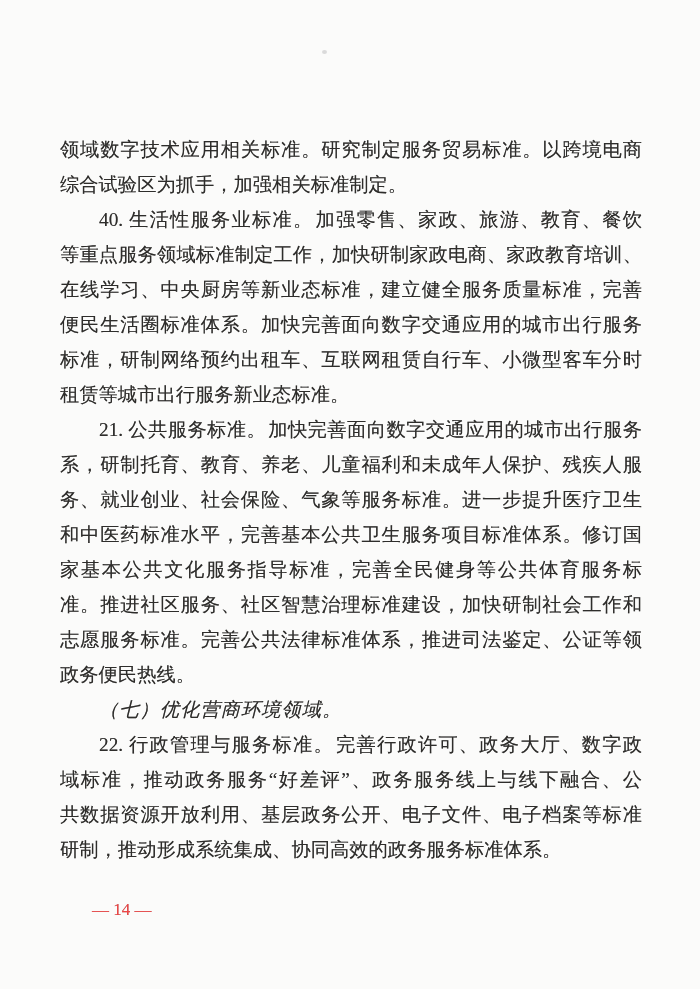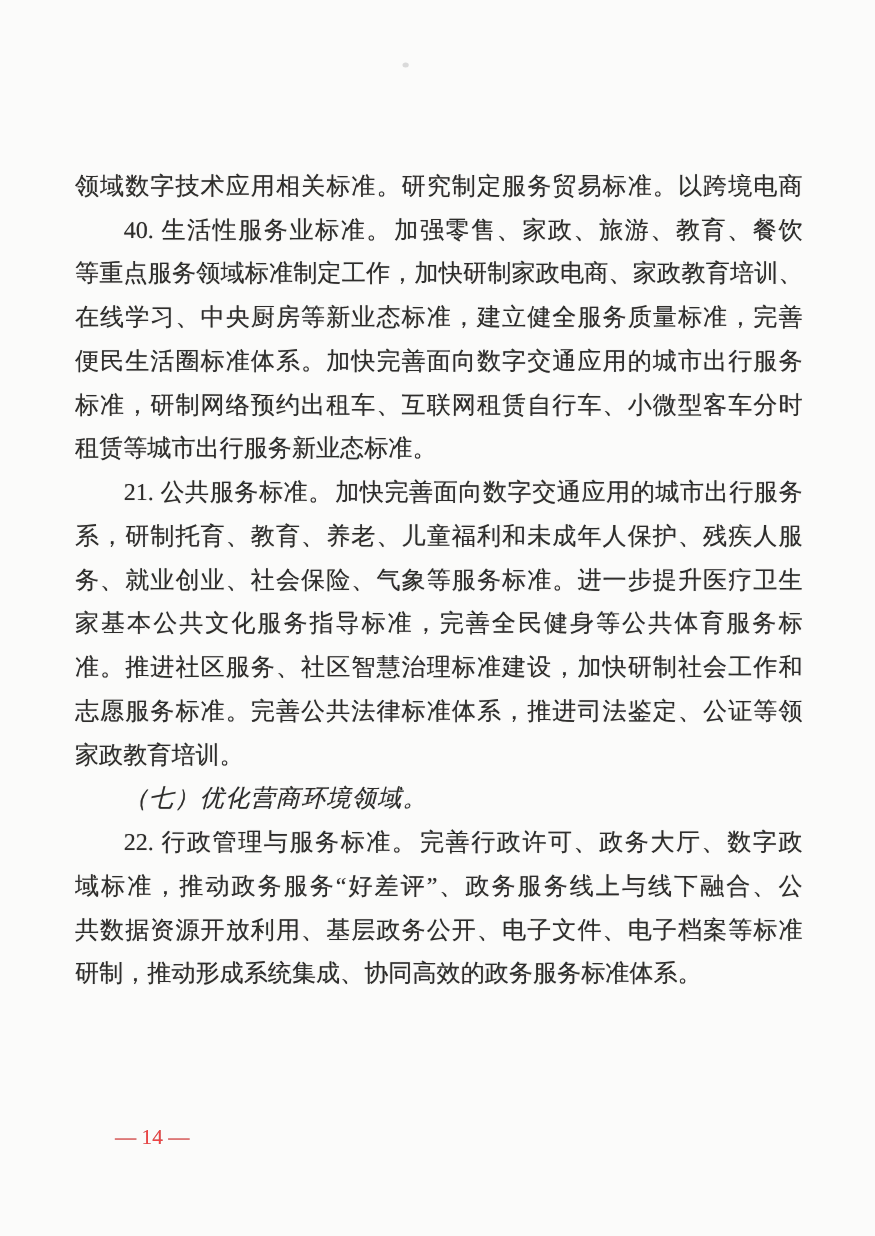--- a/index.html
+++ b/index.html
@@ -34,33 +34,35 @@
   }
 </style>
 </head>
 <body>
 
 <div class="page">
   <div class="speck"></div>
 
   <div class="text-block">
     <div class="line">领域数字技术应用相关标准。研究制定服务贸易标准。以跨境电商</div>
+    <div class="line end">综合试验区为抓手，加强相关标准制定。</div>
     <div class="line indent"><span class="head">40. 生活性服务业标准。</span><span>加强零售、家政、旅游、教育、餐饮</span></div>
     <div class="line">等重点服务领域标准制定工作，加快研制家政电商、家政教育培训、</div>
     <div class="line">在线学习、中央厨房等新业态标准，建立健全服务质量标准，完善</div>
     <div class="line">便民生活圈标准体系。加快完善面向数字交通应用的城市出行服务</div>
     <div class="line">标准，研制网络预约出租车、互联网租赁自行车、小微型客车分时</div>
     <div class="line end">租赁等城市出行服务新业态标准。</div>
     <div class="line indent"><span class="head">21. 公共服务标准。</span><span>加快完善面向数字交通应用的城市出行服务</span></div>
     <div class="line">系，研制托育、教育、养老、儿童福利和未成年人保护、残疾人服</div>
     <div class="line">务、就业创业、社会保险、气象等服务标准。进一步提升医疗卫生</div>
+    <div class="line">和中医药标准水平，完善基本公共卫生服务项目标准体系。修订国</div>
     <div class="line">家基本公共文化服务指导标准，完善全民健身等公共体育服务标</div>
     <div class="line">准。推进社区服务、社区智慧治理标准建设，加快研制社会工作和</div>
     <div class="line">志愿服务标准。完善公共法律标准体系，推进司法鉴定、公证等领</div>
-    <div class="line end">家政教育培训。</div>
+    <div class="line end">政务便民热线。</div>
     <div class="line indent end kai">（七）优化营商环境领域。</div>
     <div class="line indent"><span class="head">22. 行政管理与服务标准。</span><span>完善行政许可、政务大厅、数字政</span></div>
     <div class="line">域标准，推动政务服务“好差评”、政务服务线上与线下融合、公</div>
     <div class="line">共数据资源开放利用、基层政务公开、电子文件、电子档案等标准</div>
     <div class="line end">研制，推动形成系统集成、协同高效的政务服务标准体系。</div>
   </div>
 
   <div class="footer">— 14 —</div>
 </div>
 

